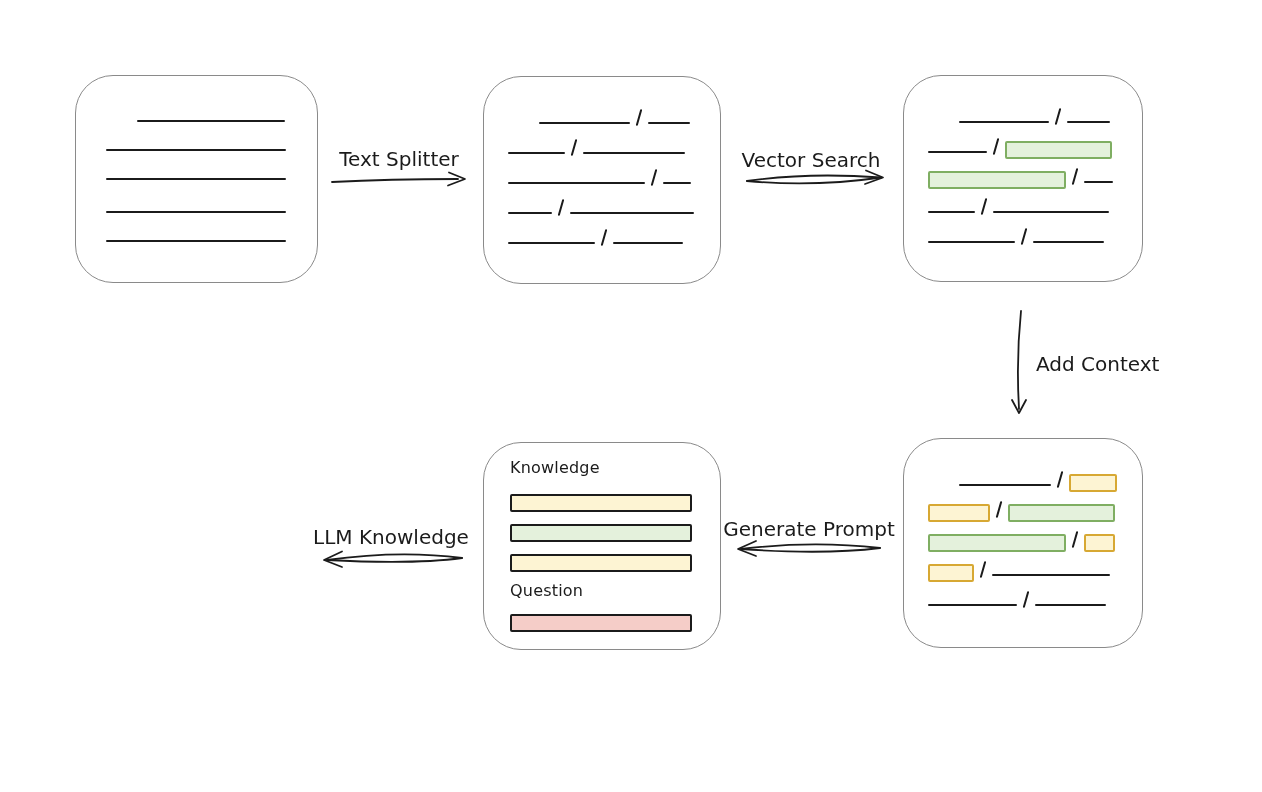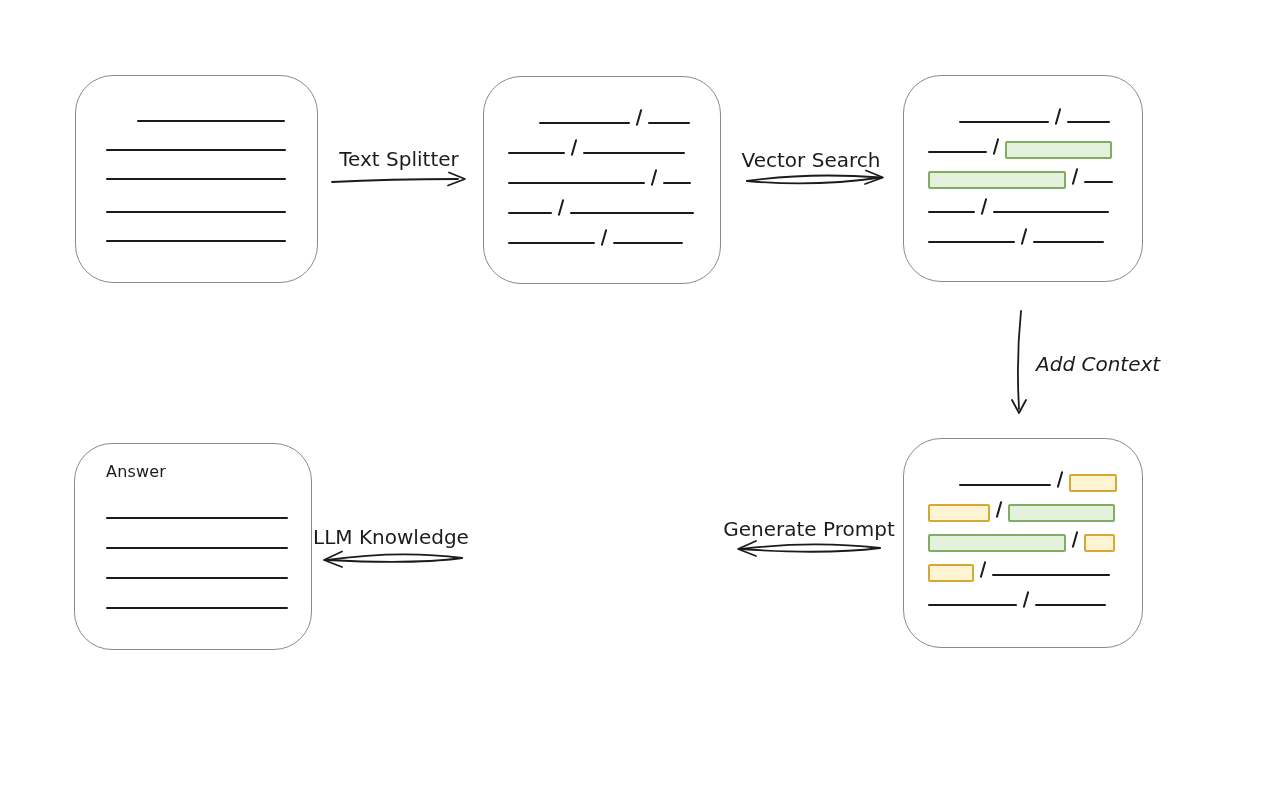--- a/index.html
+++ b/index.html
@@ -65,21 +65,21 @@
   .bar{
     height:14px;border:2px solid;border-radius:2px;margin-bottom:12px;
   }
 
   .arrow-label{
     position:absolute;font-size:20px;white-space:nowrap;color:var(--ink);
   }
   .centered{transform:translateX(-50%);}
   #label-text-splitter{left:399px;top:147px;}
   #label-vector-search{left:811px;top:148px;}
-  #label-add-context{left:1036px;top:352px;transform:none;font-style:italic;}
+  #label-add-context{left:1036px;top:352px;transform:none;}
   #label-generate-prompt{left:809px;top:517px;}
   #label-llm-response{left:391px;top:525px;}
 
   .arrows{position:absolute;left:0;top:0;pointer-events:none;}
   .arrows path, .arrows polyline{
     fill:none;stroke:var(--ink);stroke-width:1.8;
     stroke-linecap:round;stroke-linejoin:round;
   }
   .caption{
     position:absolute;left:980px;top:686px;transform:translateX(-50%);
@@ -216,24 +216,27 @@
           <div class="seg-line" style="width: 118px;"></div>
         </div>
         <div class="crow">
           <div class="seg-line" style="width: 89px;"></div>
           <div class="slash"></div>
           <div class="seg-line" style="width: 71px;"></div>
         </div>
       </div>
   </div>
 
-
-  <div class="rbox" id="box-answer">
-    <div class="box-heading" id="answer-label">Answer</div>
-    <div class="lines-layer">
-        <div class="abs-line" style="left: 31px; top: 73px; width: 182px;"></div>
-        <div class="abs-line" style="left: 31px; top: 103px; width: 182px;"></div>
-        <div class="abs-line" style="left: 31px; top: 133px; width: 182px;"></div>
-        <div class="abs-line" style="left: 31px; top: 163px; width: 182px;"></div>
-      </div>
-  </div>
+  <div class="rbox" id="box-prompt">
+    <div class="box-heading" id="knowledge-label">Knowledge</div>
+    <div class="bars" id="knowledge-bars">
+        <div class="bar seg-yellow"></div>
+        <div class="bar seg-green"></div>
+        <div class="bar seg-yellow"></div>
+      </div>
+    <div class="box-heading" id="question-label">Question</div>
+    <div class="bars" id="question-bars">
+        <div class="bar seg-red"></div>
+      </div>
+  </div>
+
 
 </div>
 
 </body></html>

